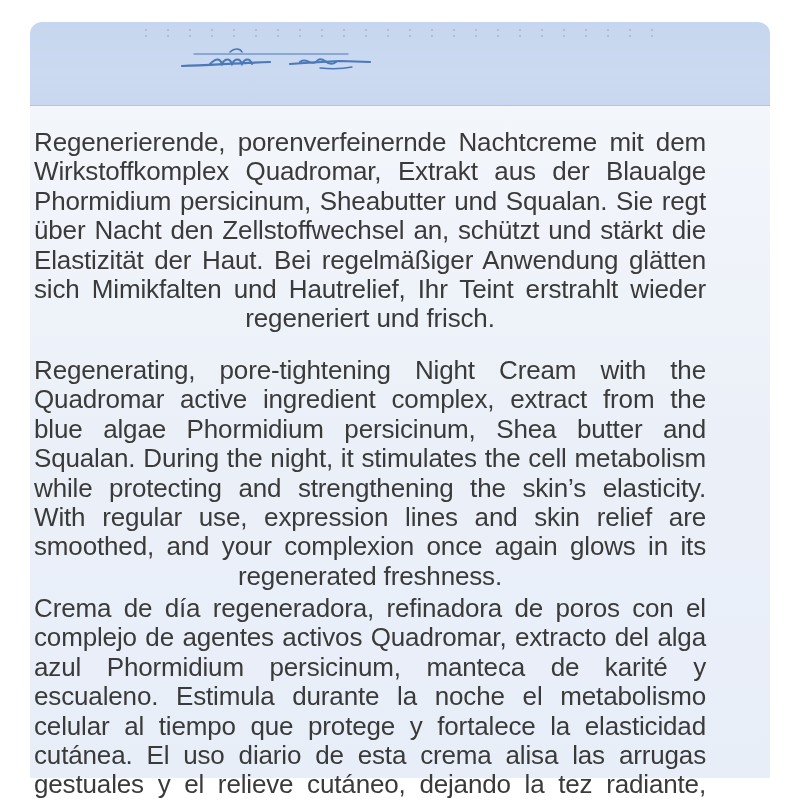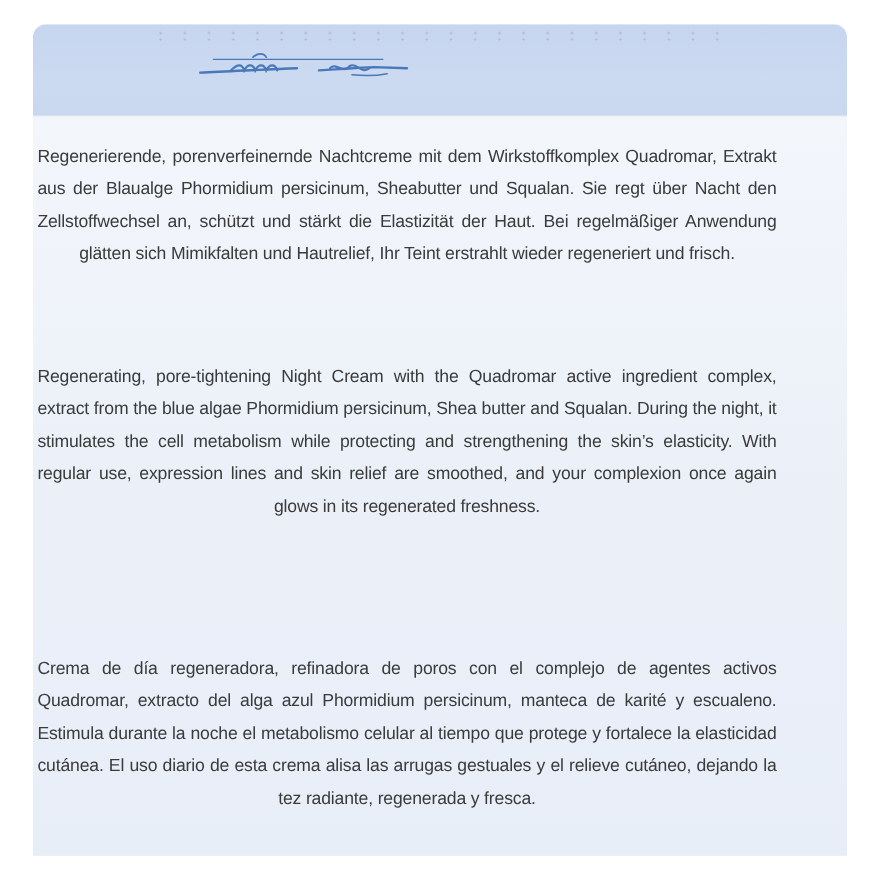--- a/index.html
+++ b/index.html
@@ -24,28 +24,28 @@
     }
     .logo {
       position: absolute; left: 140px; top: 10px; width: 220px; height: 45px;
     }
     .panel {
       position: absolute; left: 0; top: 84px; width: 740px; height: 672px;
       background: linear-gradient(180deg, #f3f6fb 0%, #ebf0f8 50%, #e8eef8 100%);
     }
     .text-block {
       position: absolute; left: 34px; width: 672px;
-      color: #3a3a3a; font-size: 16px; line-height: 29.4px;
+      color: #3a3a3a; font-size: 26px; line-height: 29.4px;
       text-align: justify; text-align-last: center;
       letter-spacing: -0.15px;
       font-family: "Liberation Sans", "DejaVu Sans", sans-serif;
       font-stretch: condensed;
     }
     .para-de { top: 128px; }
-    .para-en { top: 328px; }
+    .para-en { top: 356px; }
     .para-es { top: 594px; }
   </style>
 </head>
 <body>
 
 <div class="box">
   <div class="lid">
     <div class="lid-dots"></div>
     <svg class="logo" viewBox="0 0 220 45">
       <g fill="none" stroke="#4a78b8" stroke-linecap="round">

